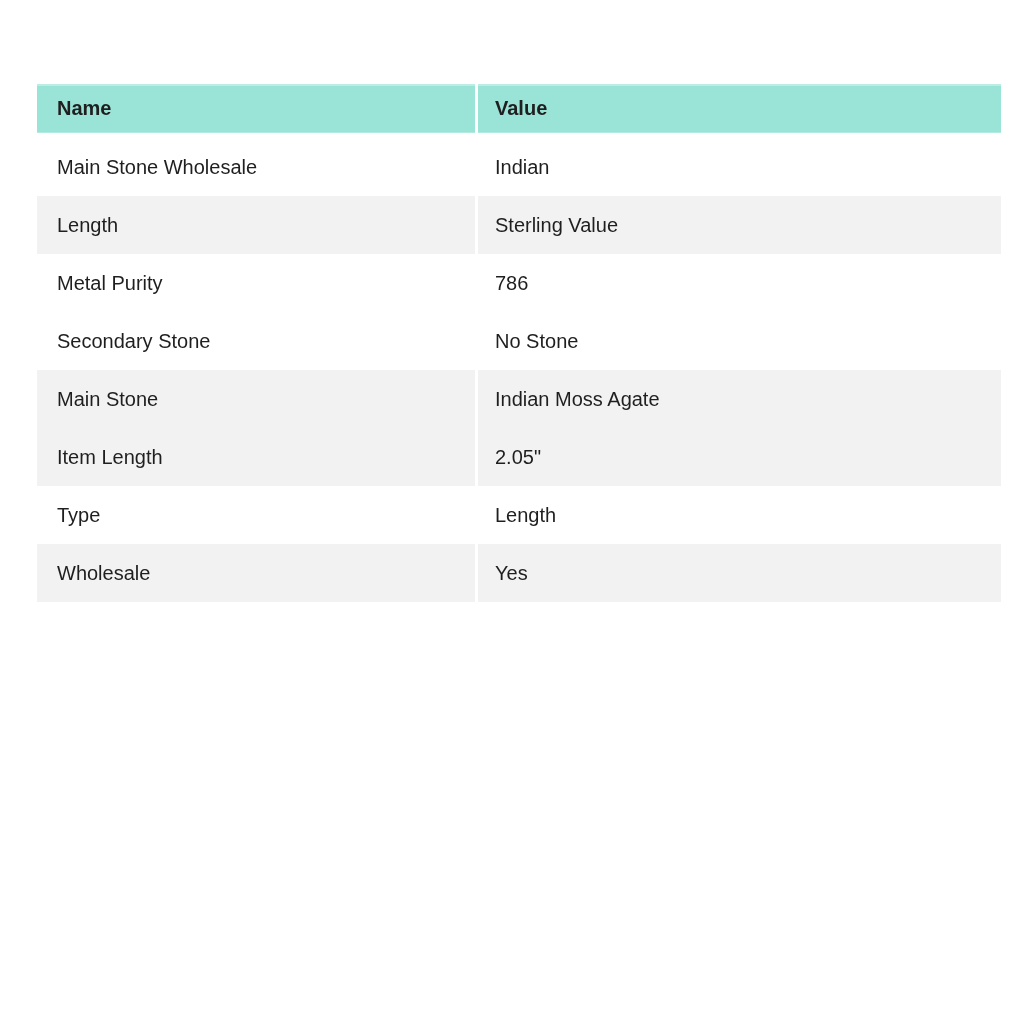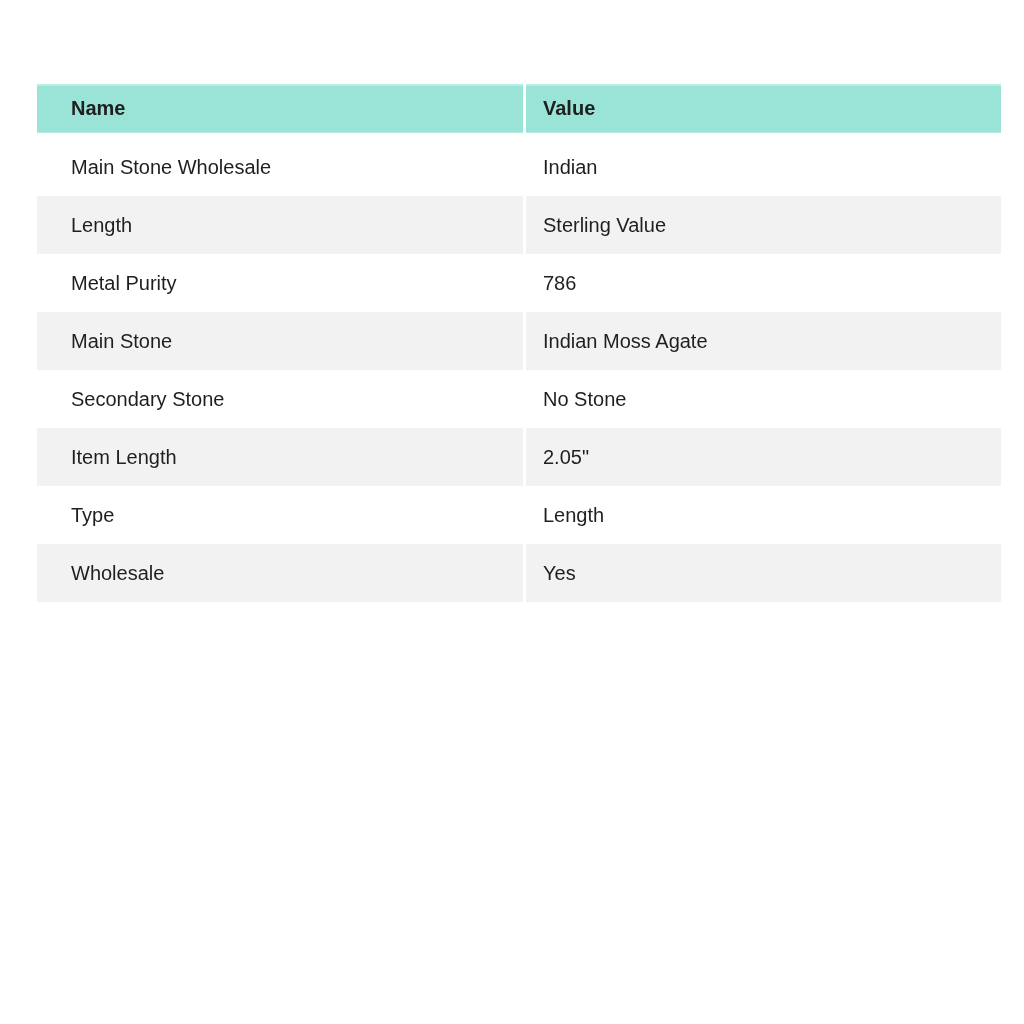--- a/index.html
+++ b/index.html
@@ -42,22 +42,22 @@
   }
   .cell {
     box-sizing: border-box;
     height: 100%;
     display: flex;
     align-items: center;
     white-space: nowrap;
     overflow: hidden;
   }
   .name-cell {
-    width: 486px;
-    padding-left: 34px;
+    width: 438px;
+    padding-left: 20px;
   }
   .value-cell {
     flex: 1;
     padding-left: 17px;
     border-left: 3px solid #ffffff;
   }
 </style>
 </head>
 <body>
 
@@ -73,27 +73,27 @@
       <div class="cell value-cell">Indian</div>
     </div>
       <div class="row data-row alt">
       <div class="cell name-cell">Length</div>
       <div class="cell value-cell">Sterling Value</div>
     </div>
       <div class="row data-row">
       <div class="cell name-cell">Metal Purity</div>
       <div class="cell value-cell">786</div>
     </div>
+      <div class="row data-row">
+      <div class="cell name-cell">Secondary Stone</div>
+      <div class="cell value-cell">No Stone</div>
+    </div>
       <div class="row data-row alt">
       <div class="cell name-cell">Main Stone</div>
       <div class="cell value-cell">Indian Moss Agate</div>
-    </div>
-      <div class="row data-row">
-      <div class="cell name-cell">Secondary Stone</div>
-      <div class="cell value-cell">No Stone</div>
     </div>
       <div class="row data-row alt">
       <div class="cell name-cell">Item Length</div>
       <div class="cell value-cell">2.05"</div>
     </div>
       <div class="row data-row">
       <div class="cell name-cell">Type</div>
       <div class="cell value-cell">Length</div>
     </div>
       <div class="row data-row alt">

